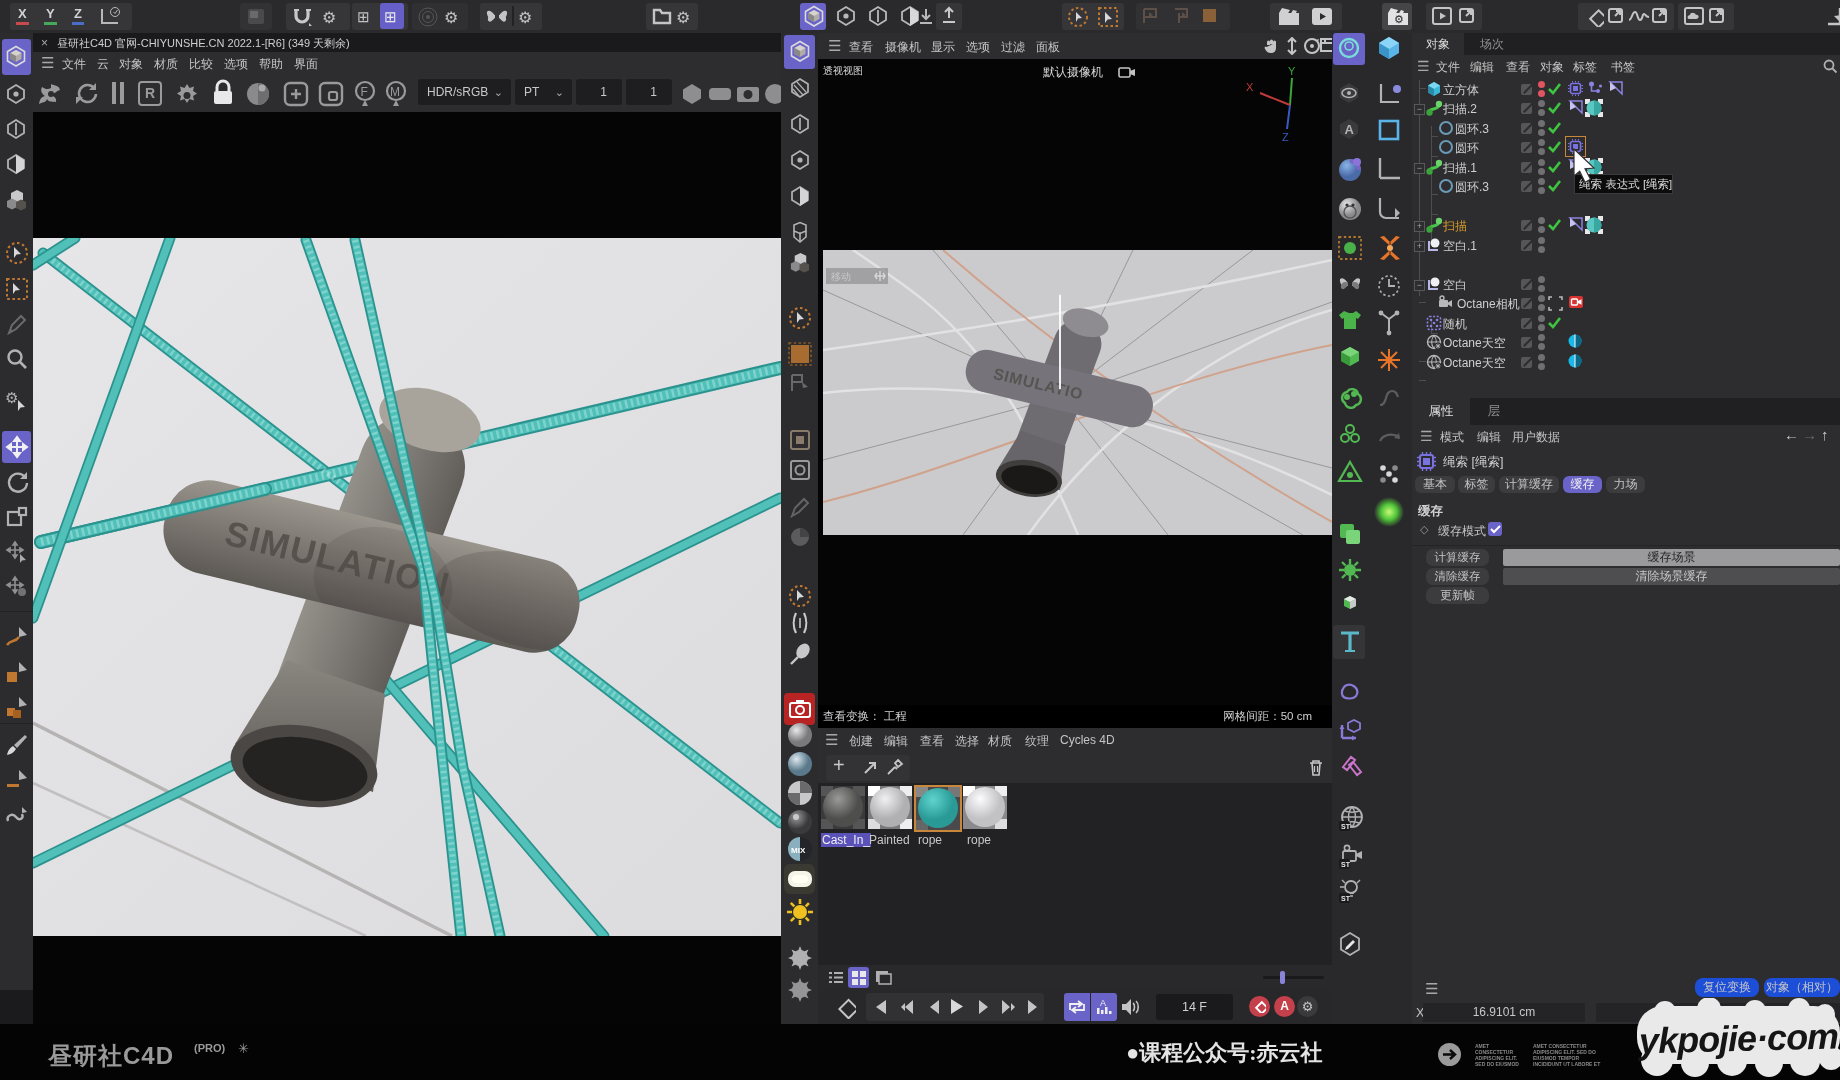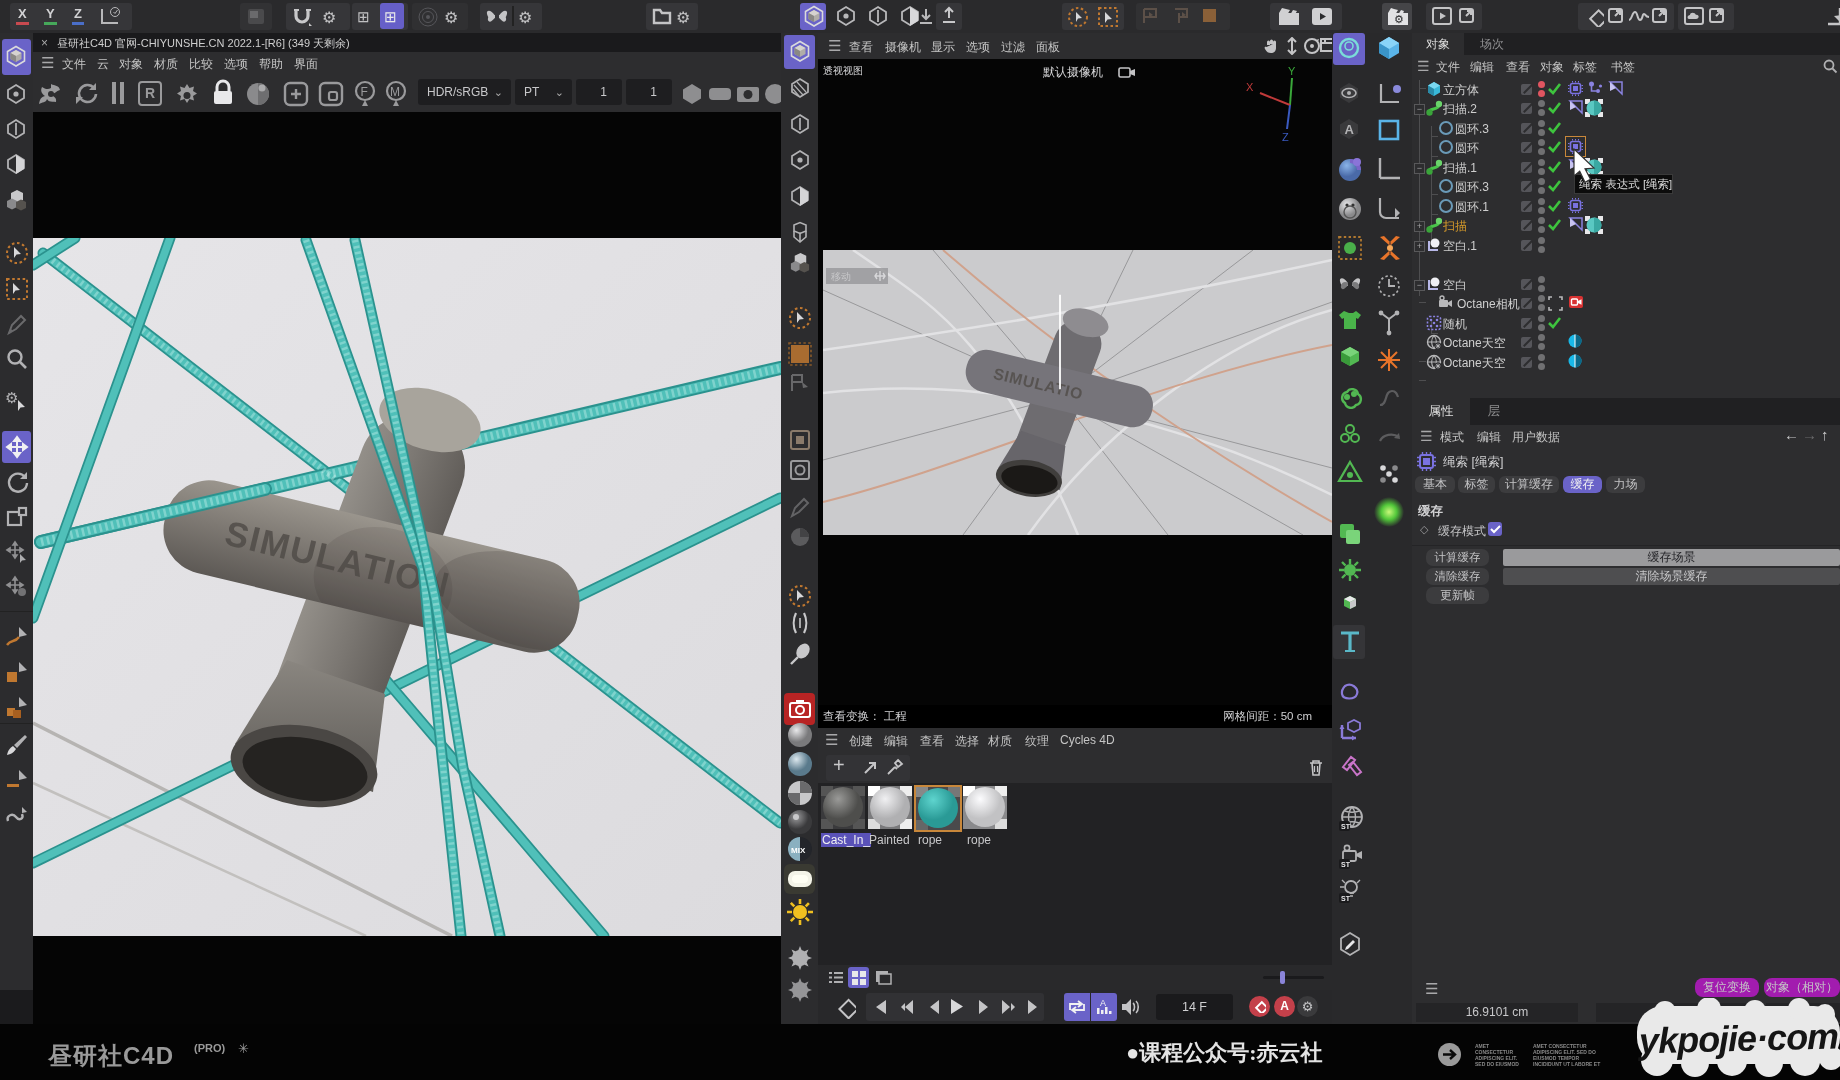--- a/index.html
+++ b/index.html
@@ -20,21 +20,21 @@
   .fld .car{float:right;margin-right:8px;font-size:11px;color:#aaa;}
   .ropeD{stroke:#2b928e;stroke-width:11;fill:none;stroke-linecap:round;}
   .ropeL{stroke:#50c0b9;stroke-width:7.5;fill:none;stroke-linecap:round;}
   .ropeT{stroke:rgba(240,255,252,.30);stroke-width:6;stroke-dasharray:2.5 3.5;fill:none;}
   .thumb{width:44px;height:43px;overflow:hidden;}
   .tli{width:20px;height:18px;}
   .tli path{stroke:none;}
   .rbtn{top:6px;width:21px;height:21px;background:#c4404a;border-radius:50%;}
   .atab{height:17px;background:#3c3c3e;border-radius:6px;color:#c4c4c6;font-size:12px;text-align:center;line-height:17px;}
   .sbtn{width:63px;height:17px;background:#3c3c3e;border-radius:7px;color:#c4c4c6;font-size:11.5px;text-align:center;line-height:17px;}
-  .cbtn{top:2px;height:19px;background:#a21caf;border-radius:8px;color:#c4c4c6;font-size:12px;text-align:center;line-height:19px;}
+  .cbtn{top:2px;height:19px;background:#1d4ed8;border-radius:8px;color:#c4c4c6;font-size:12px;text-align:center;line-height:19px;}
   .cfld{top:0;height:19px;background:#242426;color:#c8c8ca;font-size:12px;text-align:center;line-height:19px;}
   .trow{position:absolute;left:0;width:428px;height:19px;}
   .tn{position:absolute;top:2px;font-size:12px;color:#cfcfcf;white-space:nowrap;}
   .esq{position:absolute;left:109px;top:4px;width:11px;height:11px;background:#55555a;border-radius:2px;}
   .esq:after{content:"";position:absolute;left:1px;top:4px;width:12px;height:2px;background:#2d2d2f;transform:rotate(-45deg);}
   .dg1,.dg2{position:absolute;left:126px;width:7px;height:7px;border-radius:50%;background:#707072;}
   .dg1{top:1px;} .dg2{top:10px;}
   .exp{position:absolute;left:2px;top:5px;width:9px;height:9px;border:1px solid #58585a;background:#2d2d2f;color:#a0a0a2;font-size:9px;line-height:8px;text-align:center;}
   .ckm{position:absolute;left:136px;top:0;}
   .ftxt{font-size:5px;color:#8a8a8a;font-weight:bold;line-height:6px;}
@@ -1220,35 +1220,20 @@
             <use href="#ocirc"></use>
           </svg>
           <span class="tn" style="left:43px;">圆环.3</span>
           <span class="esq"></span>
           <span class="dg1"></span>
           <span class="dg2"></span>
           <svg class="ckm" width="14" height="14" style="top:2px">
             <use href="#ckg"></use>
           </svg>
         </div>
-      <div class="trow" style="top:119px;">
-          <svg class="abs" style="left:26px;top:1px" width="16" height="16">
-            <use href="#ocirc"></use>
-          </svg>
-          <span class="tn" style="left:43px;">圆环.1</span>
-          <span class="esq"></span>
-          <span class="dg1"></span>
-          <span class="dg2"></span>
-          <svg class="ckm" width="14" height="14" style="top:2px">
-            <use href="#ckg"></use>
-          </svg>
-          <svg class="abs" style="left:156px;top:1px" width="15" height="15">
-            <use href="#tchip"></use>
-          </svg>
-        </div>
       <div class="trow" style="top:138px;">
           <span class="exp">+</span>
           <svg class="abs" style="left:14px;top:1px" width="16" height="16">
             <use href="#osweep"></use>
           </svg>
           <span class="tn" style="left:31px;color:#d79b2a;">扫描</span>
           <span class="esq"></span>
           <span class="dg1"></span>
           <span class="dg2"></span>
           <svg class="ckm" width="14" height="14" style="top:2px">
@@ -1378,21 +1363,21 @@
     <div class="abs" style="left:91px;top:535px;width:337px;height:17px;background:#4e4e50;border-radius:2px;color:#c8c8ca;font-size:12px;text-align:center;line-height:17px;">清除场景缓存</div>
     <div class="abs sbtn" style="left:14px;top:554px;">更新帧</div>
 
     <div class="abs" style="left:0;top:943px;width:428px;height:27px;">
       <span class="abs ic" style="left:13px;top:4px;font-size:15px;">☰</span>
       <div class="abs cbtn" style="left:283px;width:64px;">复位变换</div>
       <div class="abs cbtn" style="left:352px;width:76px;">对象（相对）</div>
     </div>
     <div class="abs" style="left:0;top:970px;width:428px;height:21px;">
       <span class="abs" style="left:4px;top:3px;font-size:12.5px;color:#c4c4c6;">X</span>
-      <div class="abs cfld" style="left:4px;width:162px;">16.9101 cm</div>
+      <div class="abs cfld" style="left:11px;width:162px;">16.9101 cm</div>
       <div class="abs cfld" style="left:184px;width:162px;"></div>
       <div class="abs cfld" style="left:354px;width:74px;">37.6</div>
     </div>
   </div>
 
   <div id="footer" class="abs" style="left:0;top:1024px;width:1840px;height:56px;background:#040404;">
     <span class="abs" style="left:48px;top:16px;font-size:24px;font-weight:bold;color:#9a9a9a;letter-spacing:1px;font-family:'Liberation Sans';">昼研社C4D</span>
     <span class="abs" style="left:194px;top:18px;font-size:11px;font-weight:bold;color:#9a9a9a;">(PRO)</span>
     <span class="abs" style="left:238px;top:17px;font-size:13px;color:#9a9a9a;">✳</span>
     <span class="abs" style="left:1126px;top:14px;font-size:22px;font-weight:bold;color:#e4e4e4;font-family:'Liberation Serif',serif;">●课程公众号:赤云社</span>

